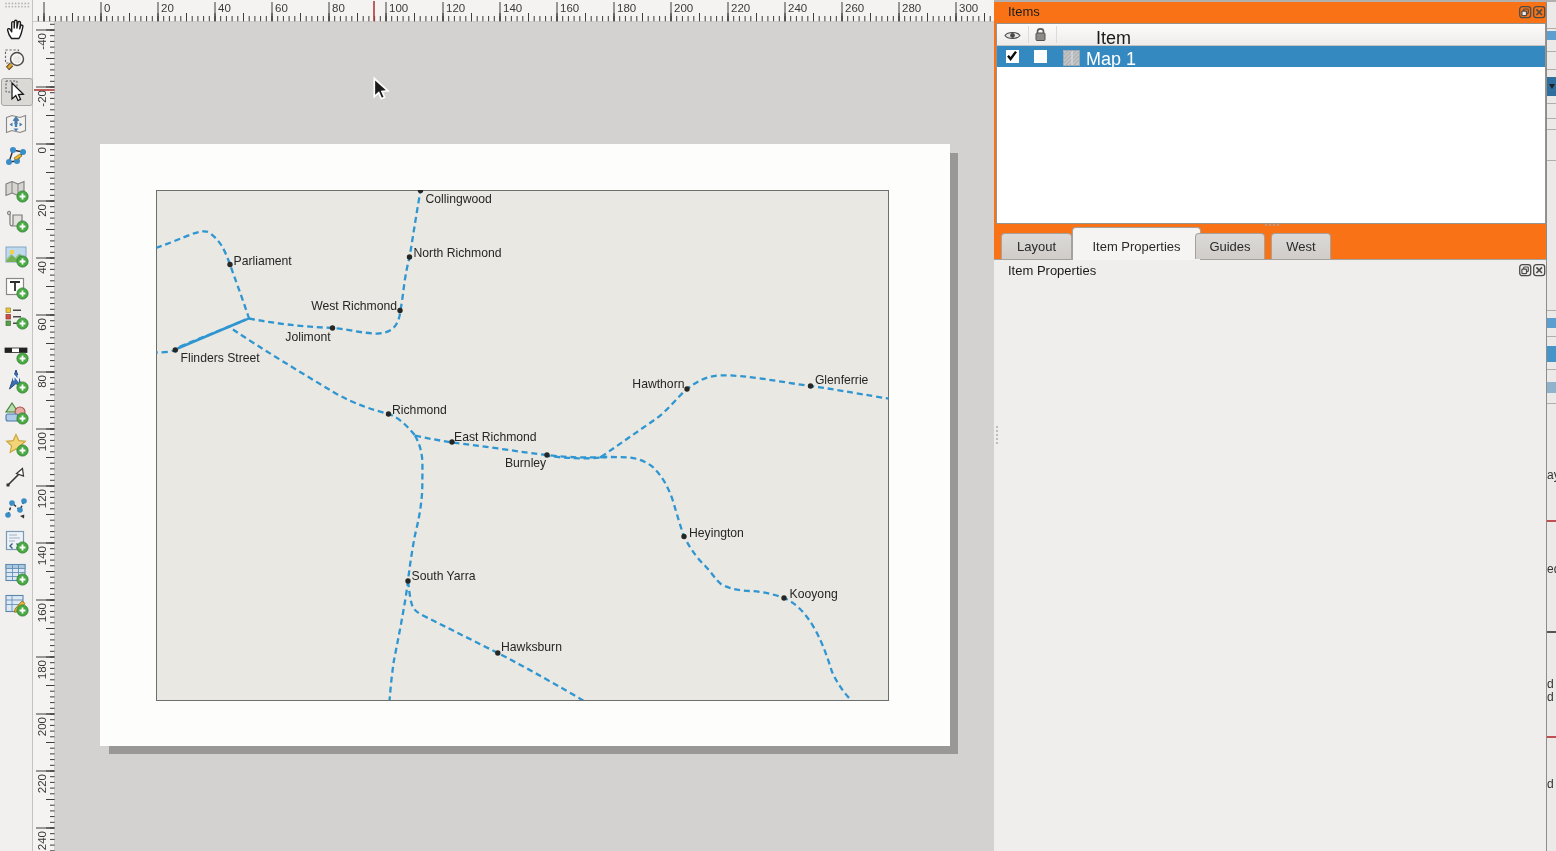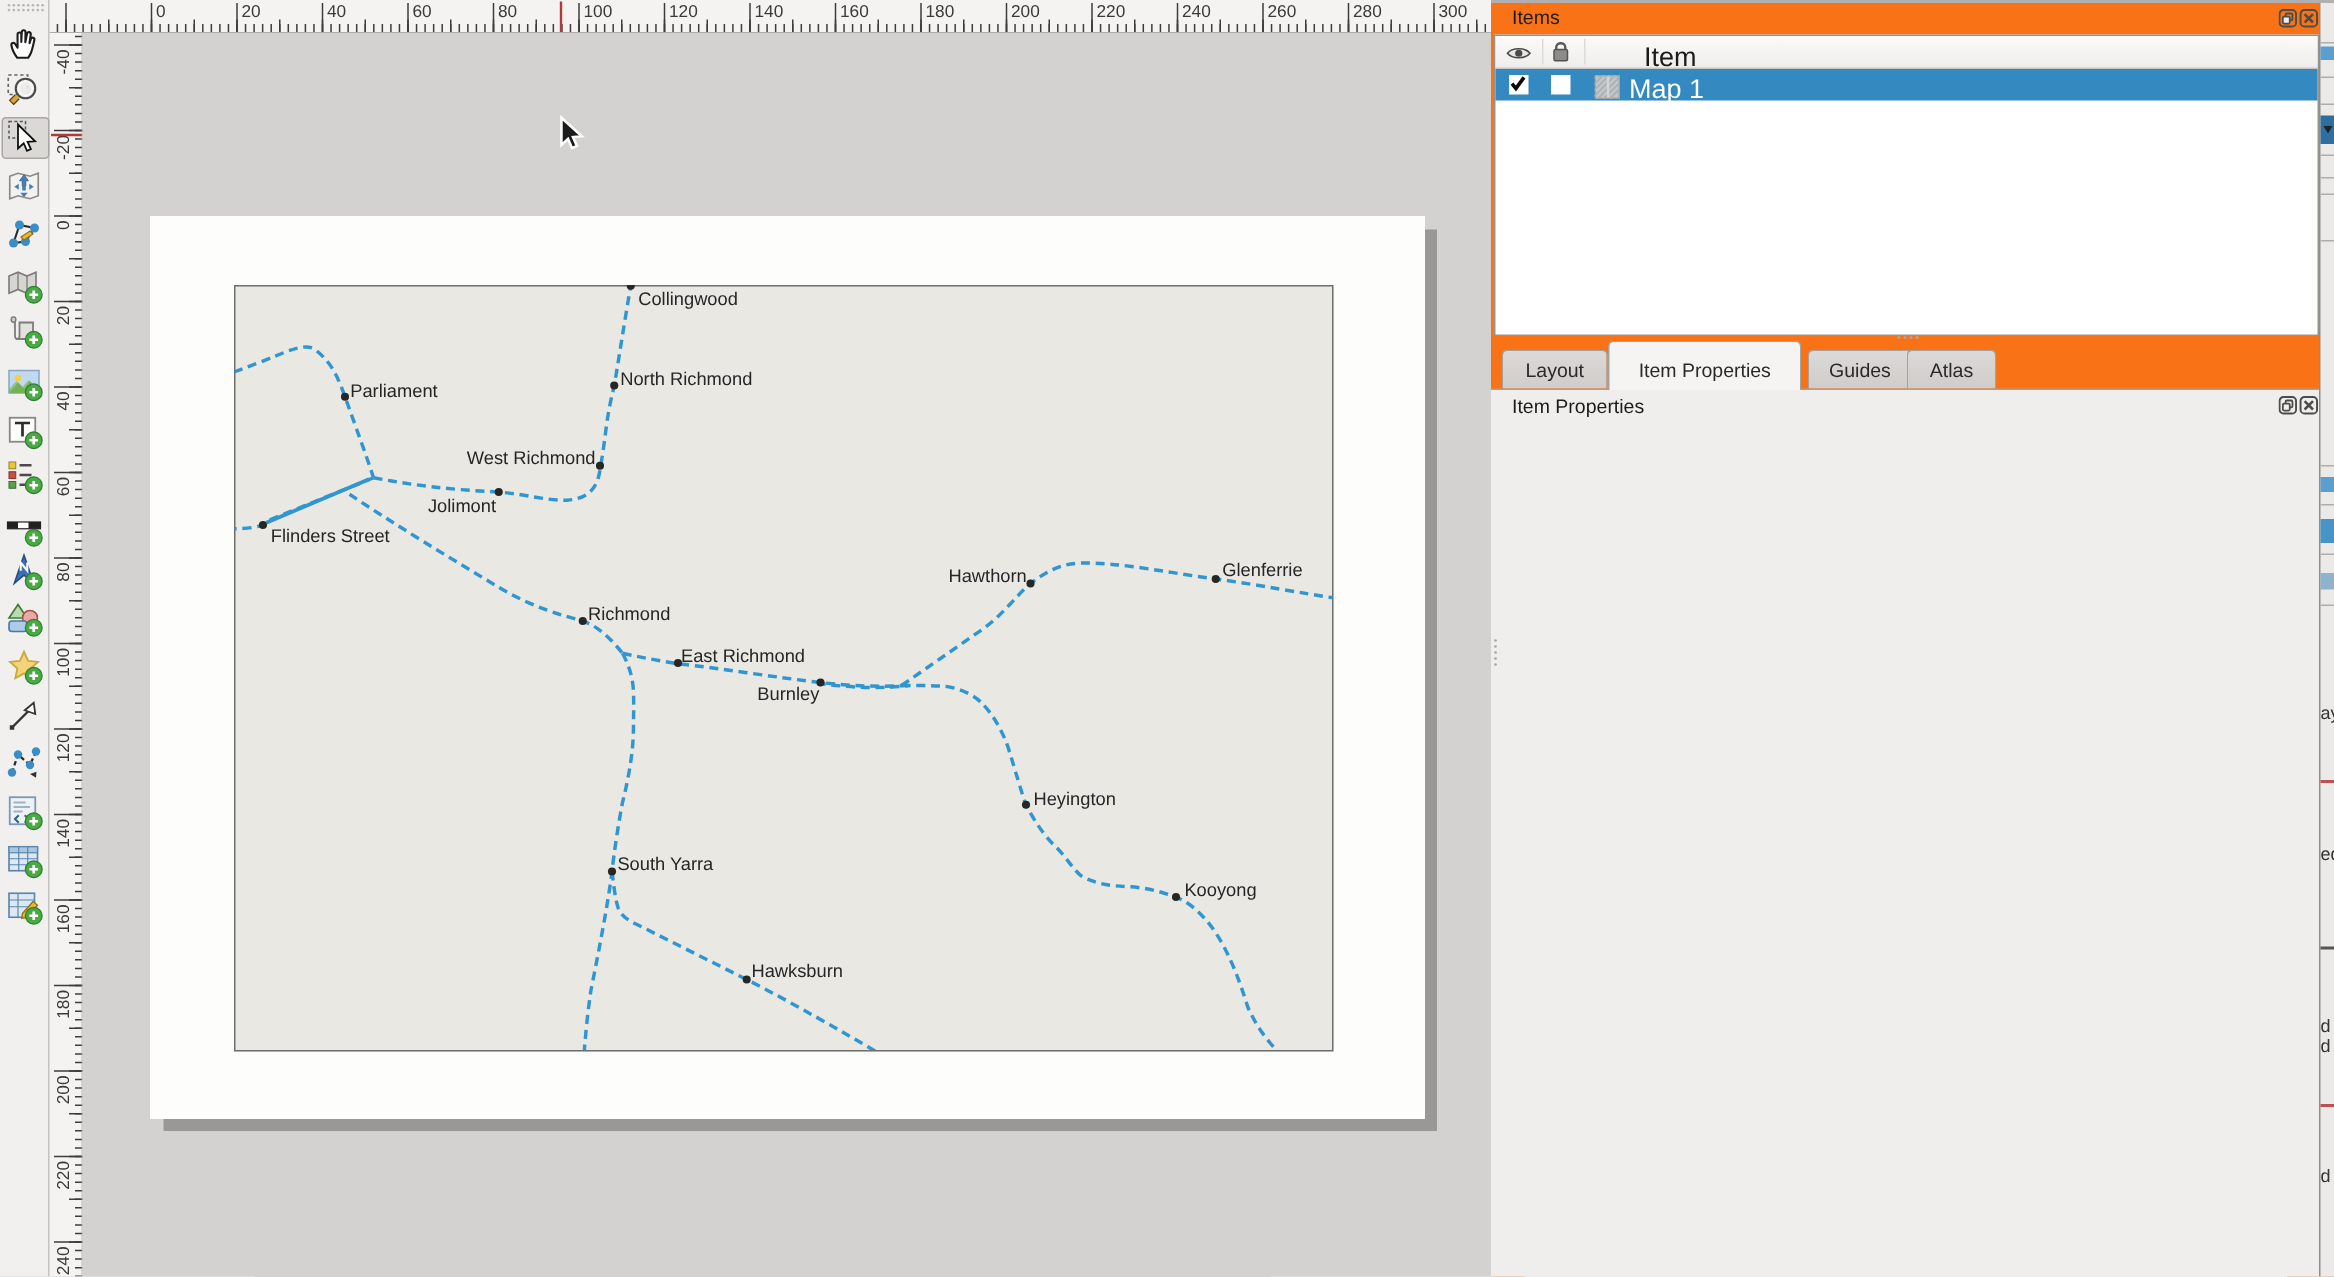--- a/index.html
+++ b/index.html
@@ -743,22 +743,22 @@
   </div>
   <svg class="abs" style="left:270px;top:222.5px" width="18" height="4" viewBox="0 0 18 4">
     <circle cx="2" cy="2" r="1" fill="#a8a6a4"></circle>
       <circle cx="6" cy="2" r="1" fill="#a8a6a4"></circle>
     <circle cx="10" cy="2" r="1" fill="#a8a6a4"></circle>
       <circle cx="14" cy="2" r="1" fill="#a8a6a4"></circle>
     </svg>
   <div class="abs" style="left:0;top:259px;width:552px;height:1px;background:#a5a29e;"></div>
   <div class="tab" style="left:7px;width:69px;">Layout</div>
   <div class="tab active" style="left:78px;width:127px;">Item Properties</div>
-  <div class="tab" style="left:211px;width:68px;">Guides</div>
-  <div class="tab" style="left:277px;width:58px;">Atlas</div>
+  <div class="tab" style="left:201px;width:68px;">Guides</div>
+  <div class="tab" style="left:277px;width:58px;">West</div>
   <div class="abs" style="left:0;top:260px;width:552px;height:591px;background:#efeeec;"></div>
   <div class="abs ptitle" style="left:14px;top:263px;">Item Properties</div>
   <svg class="abs" style="left:1px;top:425px" width="4" height="22" viewBox="0 0 4 22">
     <circle cx="2" cy="2" r="0.9" fill="#a8a6a4"></circle>
       <circle cx="2" cy="6" r="0.9" fill="#a8a6a4"></circle>
     <circle cx="2" cy="10" r="0.9" fill="#a8a6a4"></circle>
       <circle cx="2" cy="14" r="0.9" fill="#a8a6a4"></circle>
     <circle cx="2" cy="18" r="0.9" fill="#a8a6a4"></circle>
     </svg>
   <svg style="position:absolute;left:525px;top:264px" width="27" height="13" viewBox="0 0 27 13">

